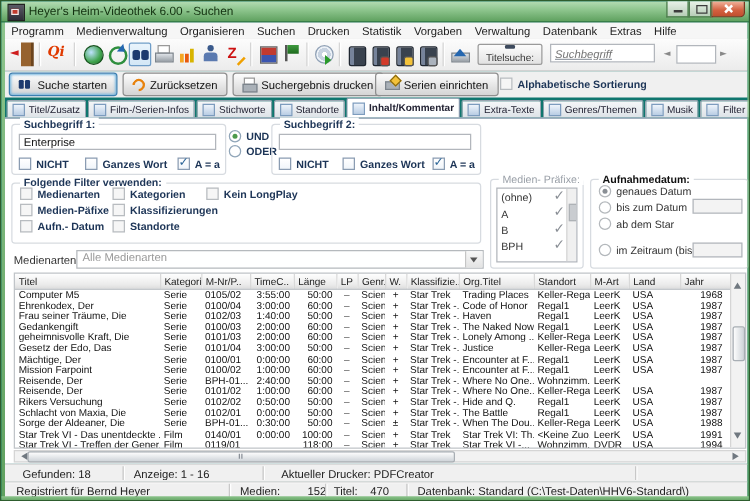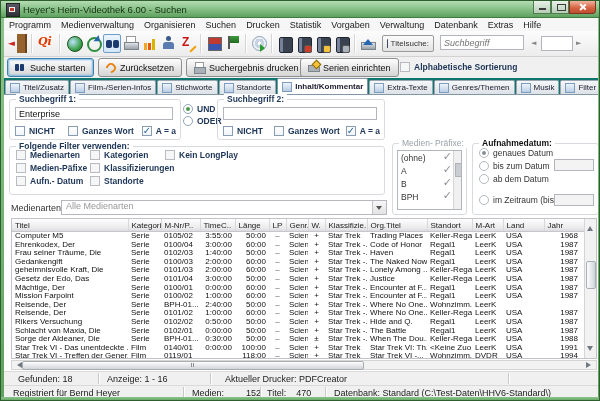--- a/index.html
+++ b/index.html
@@ -45,23 +45,23 @@
   .i-grid{width:12px;height:12px;margin:3px;background:linear-gradient(#c03a30 0 6px,#3a55b0 6px 12px);border:1px solid #666;}
   .i-flag::before{content:"";position:absolute;left:4px;top:2px;width:2px;height:13px;background:#555;}
   .i-flag::after{content:"";position:absolute;left:6px;top:2px;width:9px;height:7px;background:linear-gradient(#3f9a3f,#1f6b1f);}
   .i-cd{width:13px;height:13px;margin:2px;border-radius:50%;border:1px solid #8fa0b5;background:radial-gradient(circle,#fff 0 2px,#c7d2e0 2px 5px,#edf2f8 5px);}
   .i-cd::after{content:"";position:absolute;right:-3px;bottom:-2px;border:4px solid transparent;border-left:5px solid #2a9a2a;}
   .i-db{width:12px;height:14px;margin:2.5px 3px;border-radius:2px;background:linear-gradient(to right,#76839a 0 3px,#39424e 3px);border:1px solid #1f2630;}
   .i-db.v2::after,.i-db.v3::after,.i-db.v4::after{content:"";position:absolute;right:-1px;bottom:-1px;width:6px;height:6px;border-radius:2px;border:1px solid #555;}
   .i-db.v2::after{background:#d23a2a;} .i-db.v3::after{background:#f3c23a;} .i-db.v4::after{background:#aab2bc;}
   .i-preview::before{content:"";position:absolute;left:2px;top:8px;width:13px;height:6px;background:linear-gradient(#dfe3e8,#9aa1a8);border:1px solid #7c848c;}
   .i-preview::after{content:"";position:absolute;left:4px;top:0px;border:5px solid transparent;border-bottom:6px solid #2567b0;}
-  .tb-btn{position:absolute;top:4px;height:17px;box-sizing:border-box;border:1px solid #9a9a9a;border-radius:2px;background:linear-gradient(#fcfcfc,#e2e2e2);font-size:8px;color:#333;display:flex;align-items:center;padding:0 4px;gap:3px;}
+  .tb-btn{position:absolute;top:4px;height:17px;box-sizing:border-box;border:1px solid #9a9a9a;border-radius:2px;background:linear-gradient(#fcfcfc,#e2e2e2);font-size:8px;color:#333;display:flex;align-items:center;padding:0 4px;gap:3px;flex-direction:column;}
   .tb-btn .mini{width:8px;height:9px;background:#3d4a5d;border-radius:1px;}
-  .tb-input{position:absolute;top:4px;height:15px;box-sizing:border-box;border:1px solid #b2b6bc;background:#fff;font:italic 9px "Liberation Sans";color:#9aa0a8;padding:0 3px;}
+  .tb-input{position:absolute;top:4px;height:15px;box-sizing:border-box;border:1px solid #b2b6bc;background:#fff;font:italic 9px "Liberation Sans";color:#9aa0a8;padding:0 3px;text-decoration:underline;}
   .navarrow{position:absolute;top:8px;font-family:"DejaVu Sans";font-size:7px;color:#888;}
   .spinbox{position:absolute;top:5px;width:30px;height:13px;border:1px solid #b2b6bc;background:#fff;}
   
   .actionbar{left:3px;top:56px;width:594px;height:21px;background:#f0f0f0;}
   .abtn{position:absolute;top:1px;height:19px;box-sizing:border-box;border:1px solid #8e8e8e;border-radius:3px;background:linear-gradient(#fdfdfd,#e6e6e6 55%,#d5d5d5);display:flex;align-items:center;gap:4px;padding:0 7px;font-size:9px;color:#111;}
   .abtn.focused{border-color:#3c7fb1;box-shadow:0 0 2px 1px #7ab8e0 inset;}
   .bi{position:relative;width:11px;height:11px;display:inline-block;}
   .bi-binoc::before{content:"";position:absolute;left:0;top:2px;width:4px;height:7px;border-radius:1px;background:#1d3a6e;box-shadow:5px 0 0 #1d3a6e;}
   .bi-reset{border:2.5px solid #e8820c;border-radius:50%;width:6px;height:6px;box-sizing:content-box;border-bottom-color:transparent;transform:rotate(45deg);}
   .bi-print::before{content:"";position:absolute;left:1px;top:0;width:7px;height:4px;background:#fff;border:1px solid #999;}
@@ -371,21 +371,21 @@
           <span class="rad dis sel"></span>
           <span>genaues Datum</span>
         </span>
       <span class="opt plain" style="left:6px;top:17px">
           <span class="rad dis"></span>
           <span>bis zum Datum</span>
         </span>
       <input class="inp dis" style="right: 4px; top: 15px; width: 40px; height: 12px;" disabled="">
       <span class="opt plain" style="left:6px;top:30px">
           <span class="rad dis"></span>
-          <span>ab dem Datum</span>
+          <span>ab dem Star</span>
         </span>
       <span class="opt plain" style="left:6px;top:51px">
           <span class="rad dis"></span>
           <span>im Zeitraum (bis:)</span>
         </span>
       <input class="inp dis" style="right: 4px; top: 50px; width: 40px; height: 12px;" disabled="">
     </div>
 
     <span class="opt plain" style="left:7px;top:108px;font-size:9px">
         <span>Medienarten:</span>

